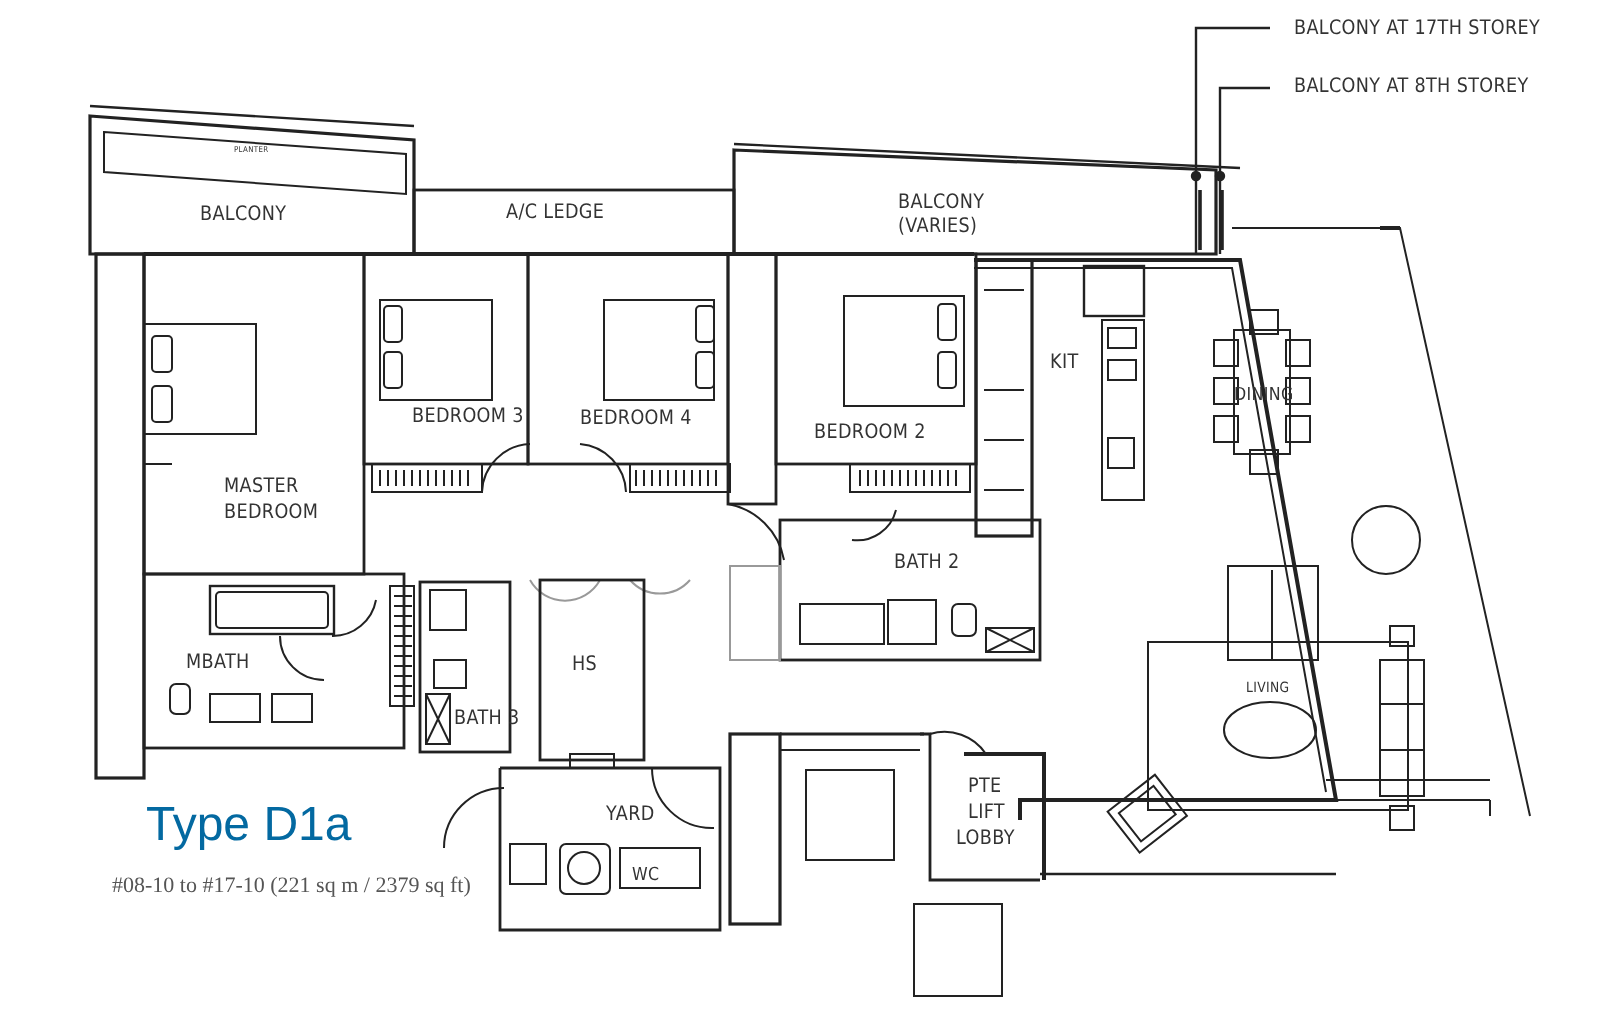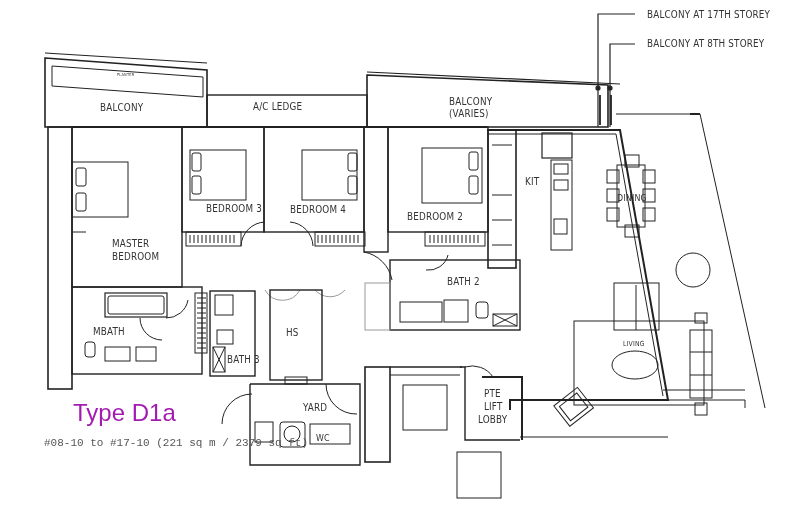--- a/index.html
+++ b/index.html
@@ -1,22 +1,22 @@
 <!DOCTYPE html>
 <html><head>
   <meta charset="utf-8">
   <style>
     html, body { margin: 0; padding: 0; background: #ffffff; }
     body { width: 800px; height: 512px; position: relative; overflow: hidden; font-family: "DejaVu Sans", sans-serif; }
     #plan { position: absolute; left: 0; top: 0; width: 800px; height: 512px; }
     .lbl { position: absolute; font-family: "DejaVu Sans", sans-serif; font-size: 10px; color: #333; letter-spacing: 0.2px; white-space: nowrap; transform: scaleX(0.88); transform-origin: left top; }
     .lbl.small { font-size: 9px; }
     .lbl.tiny { font-size: 4px; }
-    #type-title { position: absolute; left: 73px; top: 399px; font-family: "Liberation Sans", sans-serif; font-size: 24px; color: #a21caf; }
-    #unit-info { position: absolute; left: 44px; top: 437px; font-family: Liberation Mono, monospace; font-size: 11px; color: #555; }
+    #type-title { position: absolute; left: 73px; top: 399px; font-family: "Liberation Sans", sans-serif; font-size: 24px; color: #0369a1; }
+    #unit-info { position: absolute; left: 56px; top: 437px; font-family: Liberation Serif, serif; font-size: 11px; color: #555; }
   </style>
 </head>
 <body>
 
 <svg id="plan" viewBox="0 0 800 512" xmlns="http://www.w3.org/2000/svg" fill="none" stroke="#222" stroke-width="1.2">
 
   <g>
     <polyline points="598,127 598,14 635,14"></polyline>
     <polyline points="610,127 610,44 635,44"></polyline>
   </g>

